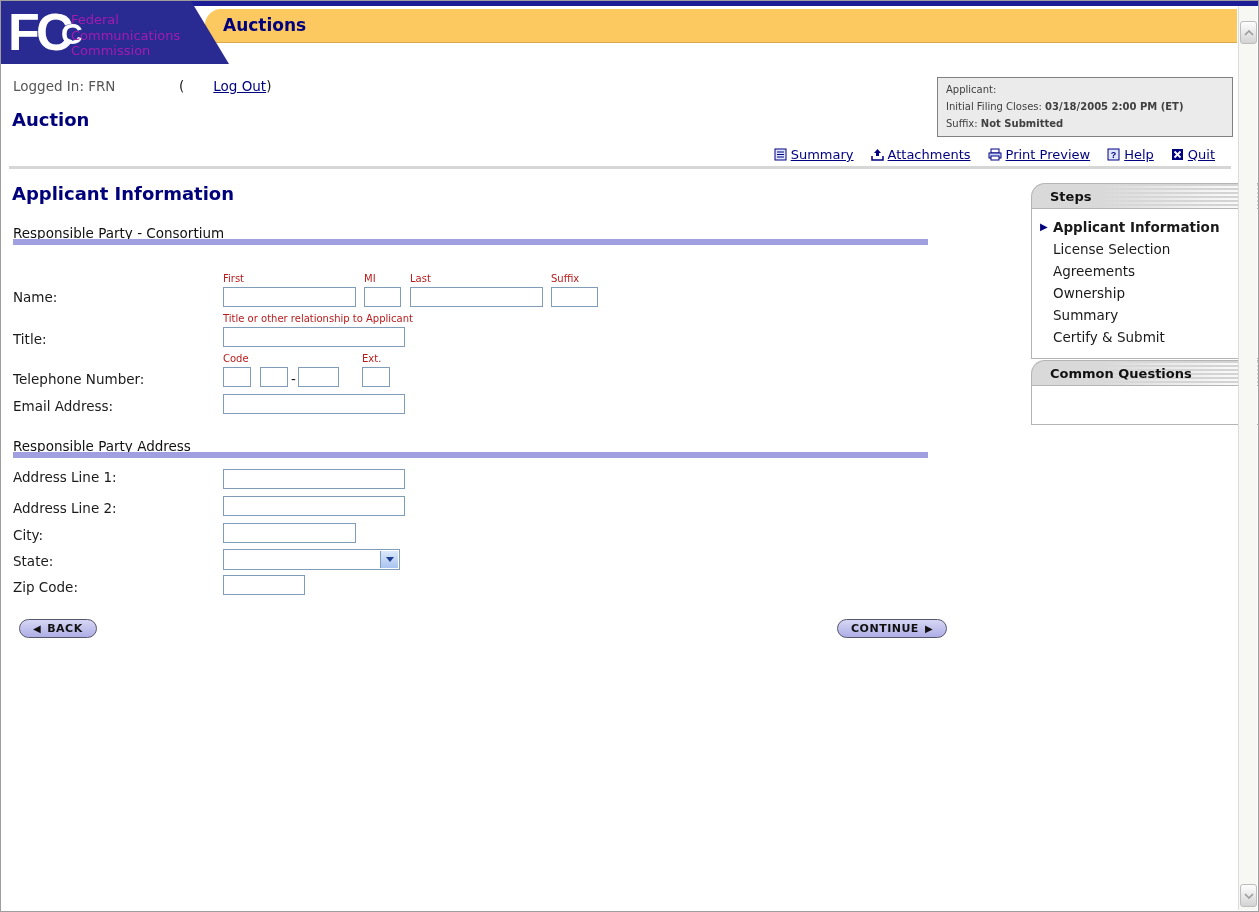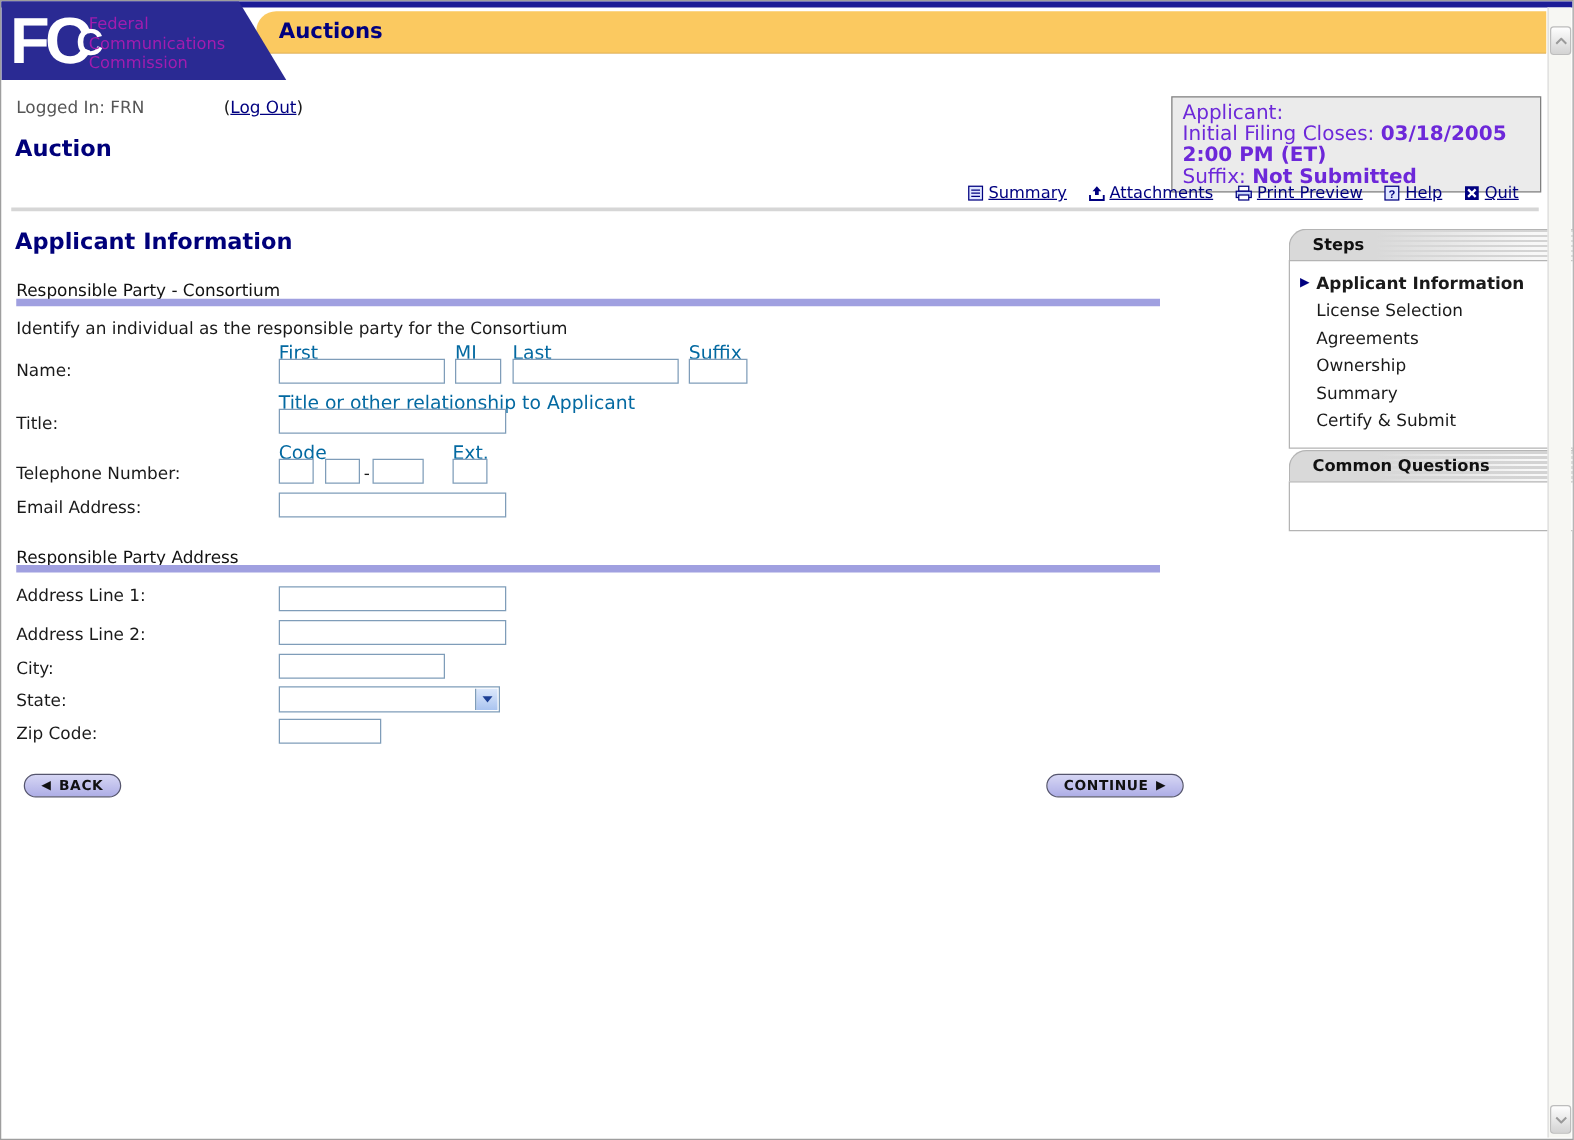--- a/index.html
+++ b/index.html
@@ -20,40 +20,40 @@
            background:repeating-linear-gradient(to bottom,#ffffff 0 2px,#ececec 2px 4px);}
   .crumbs{padding-left:6px;line-height:25px;font-size:12.5px;color:#1a1a1a;white-space:nowrap;}
   .crumbs a{color:#990066;text-decoration:underline;}
   .crumb-sep{color:#1a1a1a;padding:0 4px;}
   .logo-wrap{position:absolute;top:0;left:0;width:240px;height:63px;}
   .logo-org{position:absolute;top:11px;left:70px;color:#a21caf;font-size:13px;line-height:15.5px;}
 
   
   .logged-in{position:absolute;left:12px;top:77px;color:#565656;font-size:13.5px;}
   .logout{position:absolute;left:178px;top:77px;font-size:13.5px;color:#1a1a1a;}
-  .logout a{color:#000080;text-decoration:underline;}
+  .logout a{color:#000080;text-decoration:underline;margin-left:29px;}
   .applicant-box{position:absolute;left:936px;top:76px;width:296px;box-sizing:border-box;
-    border:1px solid #808080;background:#ebebeb;padding:3px 8px 4px;font-size:16px;line-height:17px;color:#6d28d9;}
+    border:1px solid #808080;background:#ebebeb;padding:3px 8px 4px;font-size:10px;line-height:17px;color:#404040;}
   .applicant-box b{font-weight:bold;}
   .page-title{position:absolute;left:11px;top:108px;color:#00007a;font-size:18px;font-weight:bold;}
 
   
   .toolbar{position:absolute;right:43px;top:146px;display:flex;gap:17px;align-items:center;font-size:13px;}
   .tool{display:flex;align-items:center;gap:4px;}
   .tool a{color:#000080;text-decoration:underline;}
   .tool svg{display:block;}
   .divider{position:absolute;left:8px;right:27px;top:165px;height:3px;background:#d6d6d6;}
 
   
   .main-heading{position:absolute;left:11px;top:182px;color:#00007a;font-size:18px;font-weight:bold;}
   .sec-title{position:absolute;left:12px;font-size:13.5px;font-weight:normal;color:#111;}
   .sec-bar{position:absolute;left:12px;width:915px;height:6px;background:#a0a0e0;}
   .intro{position:absolute;left:12px;top:254px;font-size:13.5px;color:#1a1a1a;}
   .flabel{position:absolute;left:12px;font-size:13.5px;color:#1a1a1a;}
-  .hint{position:absolute;font-size:15px;color:#0369a1;}
+  .hint{position:absolute;font-size:10px;color:#b91c1c;}
   .tin{position:absolute;box-sizing:border-box;height:20px;border:1px solid #7f9db9;background:#fff;
        font-size:13px;padding:1px 3px;font-family:"DejaVu Sans",sans-serif;}
   .hyph{position:absolute;font-size:13.5px;color:#1a1a1a;}
   .selbox{position:absolute;left:222px;top:548px;width:177px;height:21px;box-sizing:border-box;
        border:1px solid #7f9db9;background:#fff;}
   .selarrow{position:absolute;right:1px;top:1px;bottom:1px;width:17px;
        background:linear-gradient(#dce8fb,#aac4f0);border-left:1px solid #7f9db9;
        display:flex;align-items:center;justify-content:center;}
   .selarrow .tri{width:0;height:0;border-left:4px solid transparent;border-right:4px solid transparent;
        border-top:5px solid #1c3f94;}
@@ -163,21 +163,20 @@
       <a href="#">Quit</a>
     </span>
   </div>
 
   <div class="divider"></div>
 
   <div class="main-heading">Applicant Information</div>
 
   <div class="sec-title" style="top:224px">Responsible Party - Consortium</div>
   <div class="sec-bar" style="top:238px"></div>
-  <div class="intro">Identify an individual as the responsible party for the Consortium</div>
 
   <div class="hint" style="left:222px;top:272px">First</div>
   <div class="hint" style="left:363px;top:272px">MI</div>
   <div class="hint" style="left:409px;top:272px">Last</div>
   <div class="hint" style="left:550px;top:272px">Suffix</div>
   <div class="flabel" style="top:288px">Name:</div>
   <input class="tin" style="left: 222px; top: 286px; width: 133px;" value="">
   <input class="tin" style="left: 363px; top: 286px; width: 37px;" value="">
   <input class="tin" style="left: 409px; top: 286px; width: 133px;" value="">
   <input class="tin" style="left: 550px; top: 286px; width: 47px;" value="">

